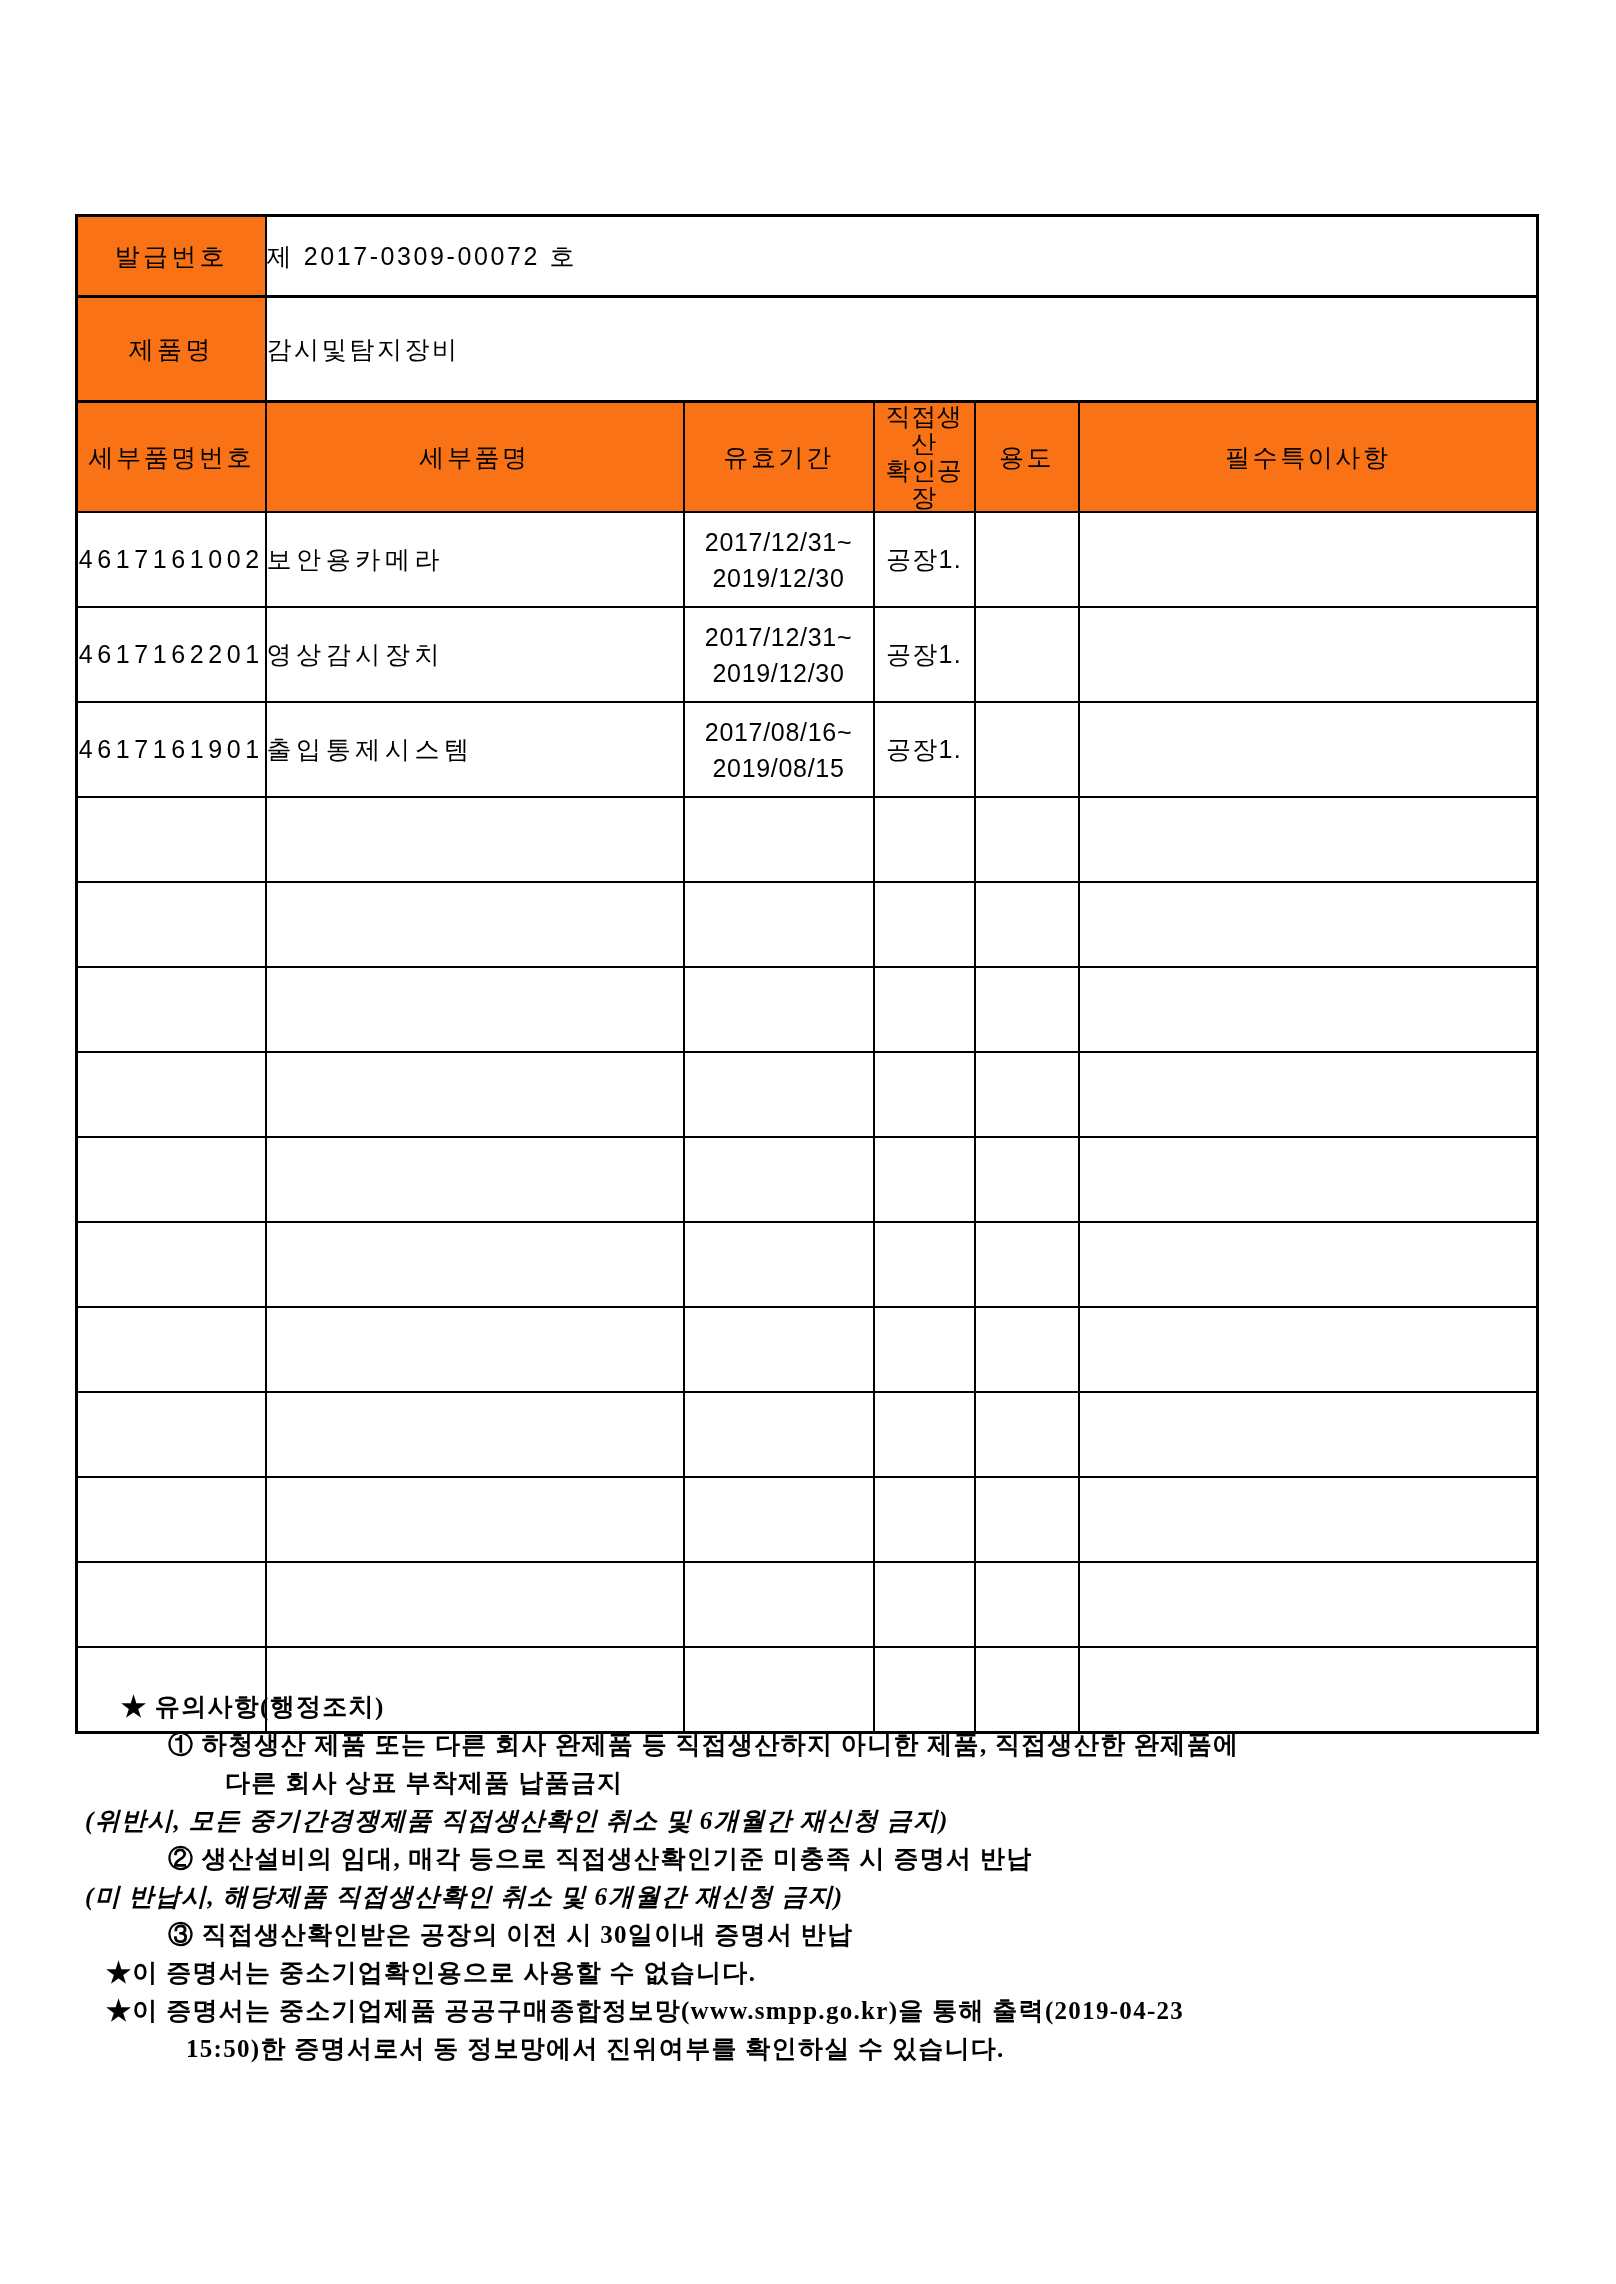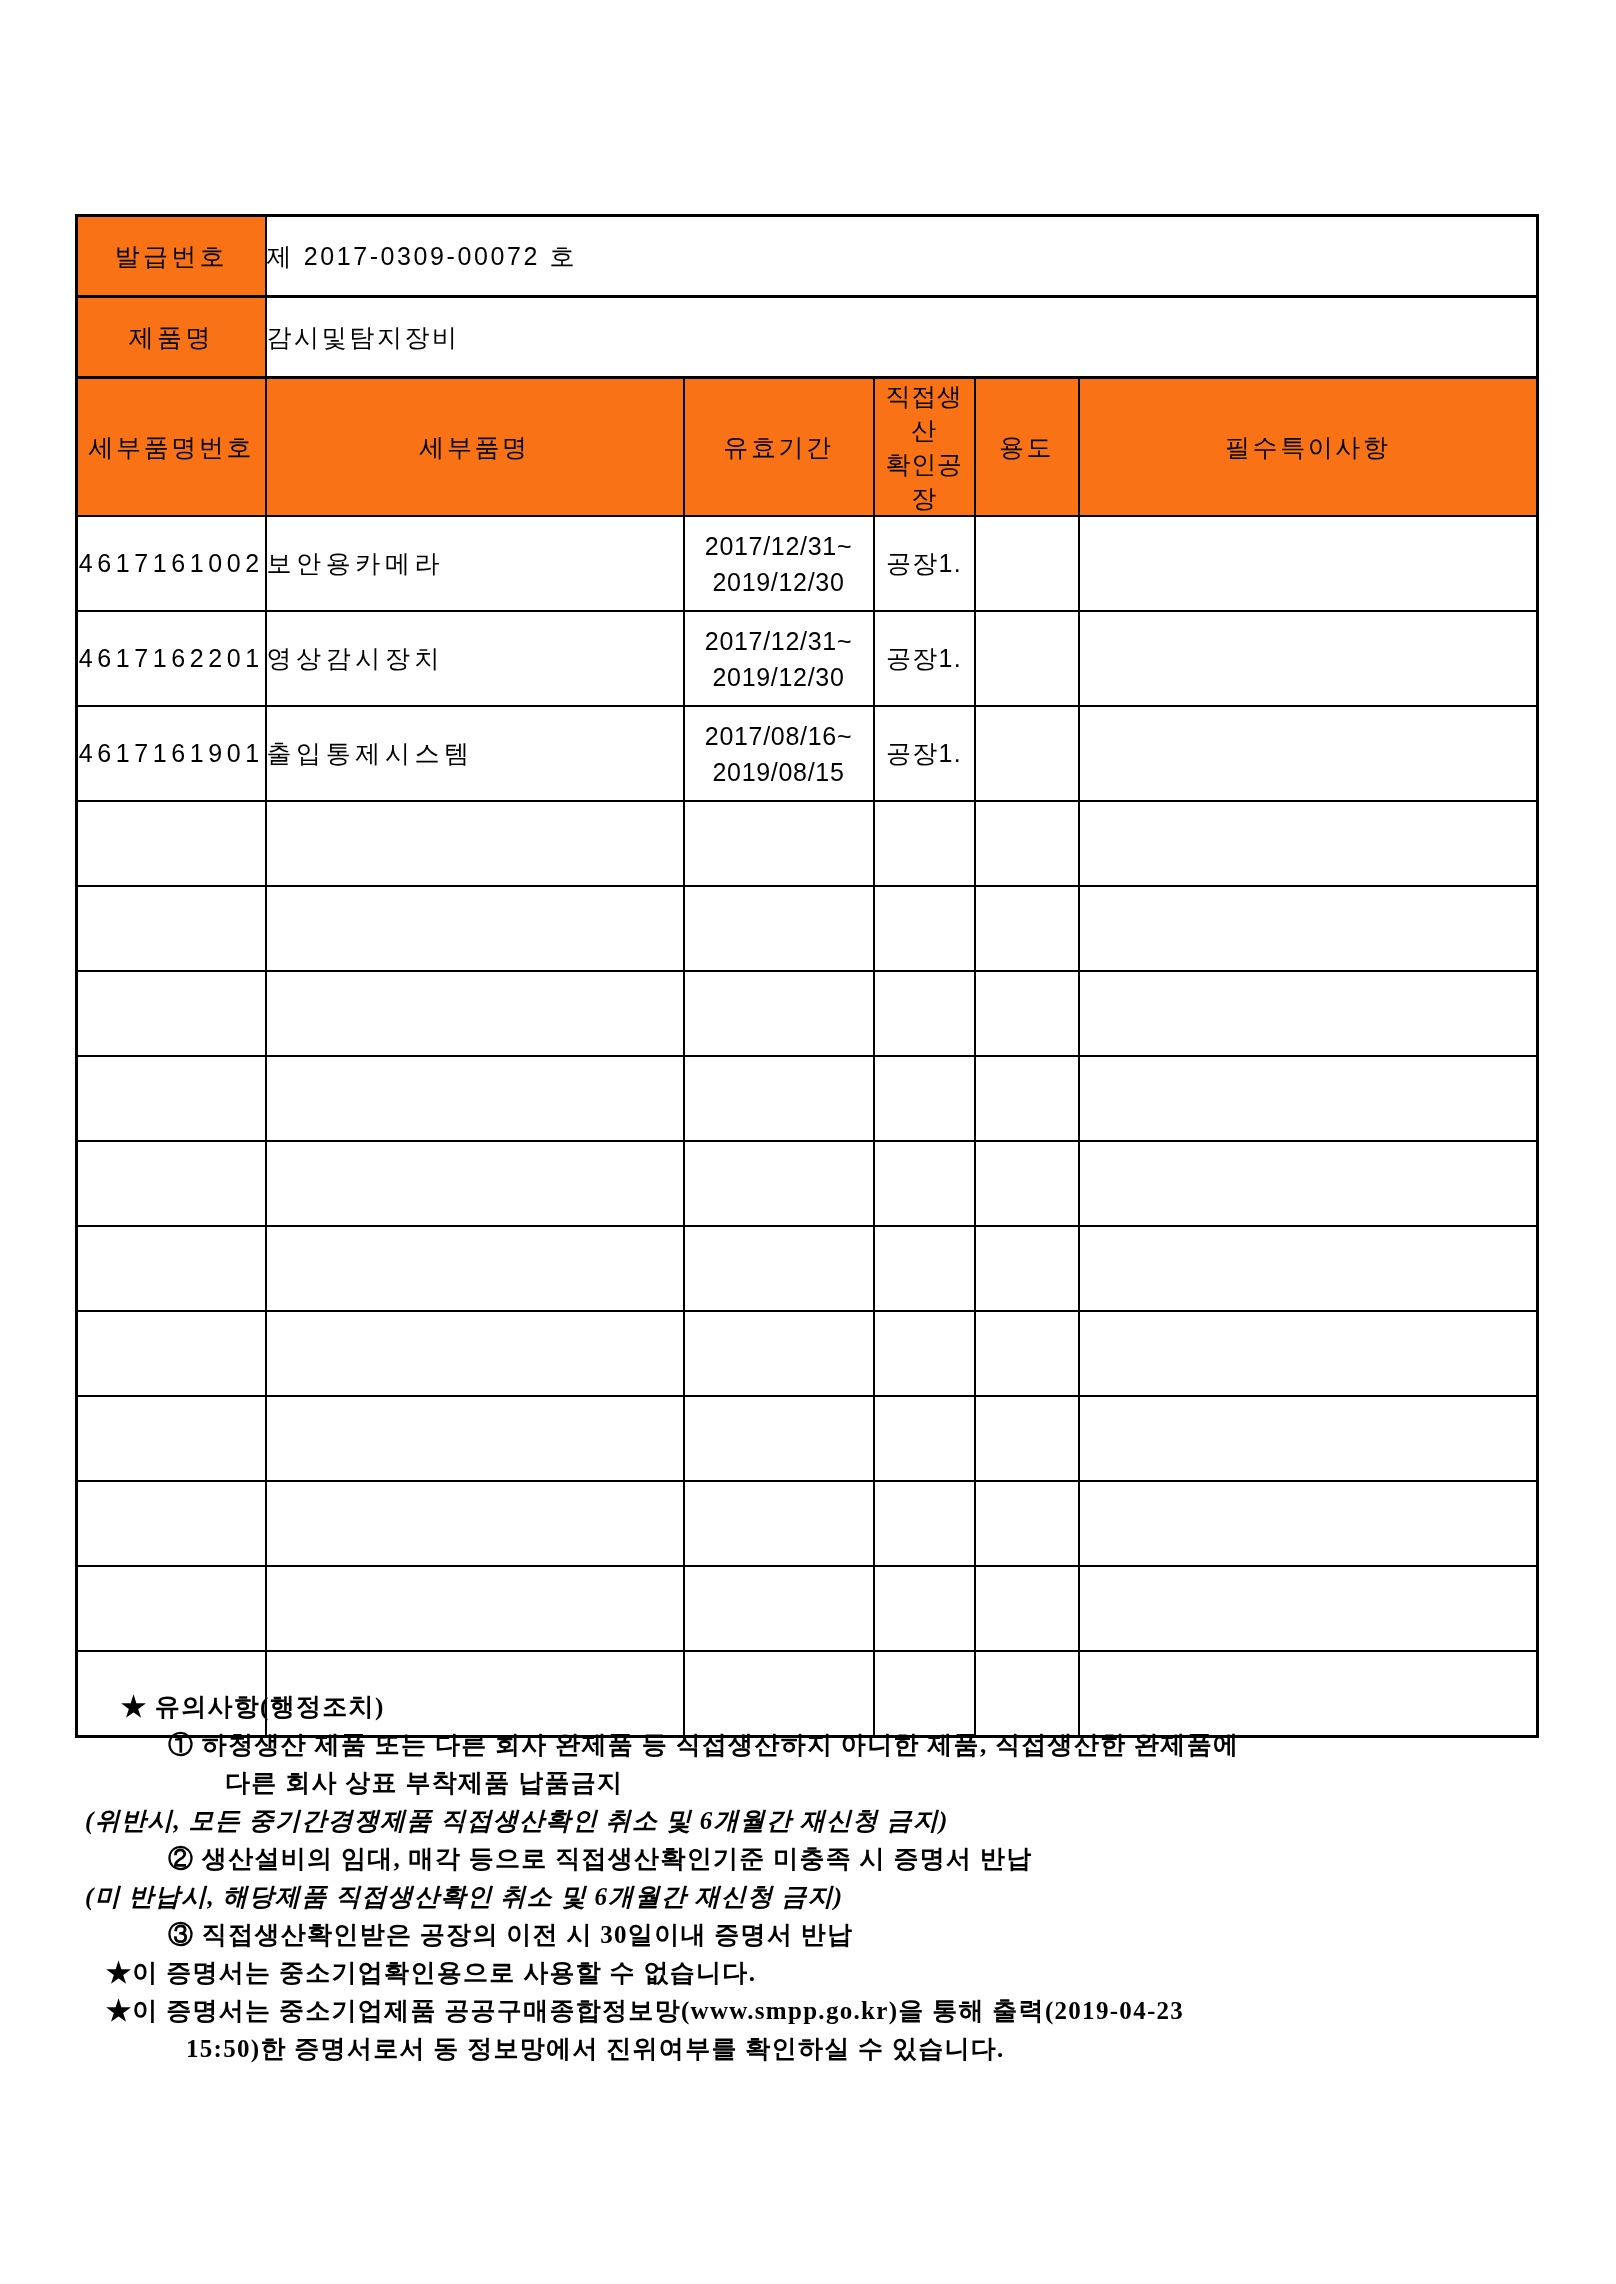--- a/index.html
+++ b/index.html
@@ -5,31 +5,31 @@
   html,body{margin:0;padding:0;background:#ffffff;}
   .page{position:relative;width:1616px;height:2284px;background:#ffffff;overflow:hidden;
         font-family:"Liberation Sans",sans-serif;color:#000;}
   
   table.cert{position:absolute;left:75px;top:214px;width:1461px;
              border-collapse:collapse;table-layout:fixed;
              border:3.3px solid #000;}
   table.cert td,table.cert th{border:2px solid #000;padding:0;vertical-align:middle;
              font-size:25px;font-weight:normal;overflow:hidden;}
   tr.r-issue{height:81px;}
-  tr.r-product{height:81px;padding-left:32px;}
+  tr.r-product{height:105px;padding-left:32px;}
   tr.r-head{height:66px;}
   tr.r-data{height:95px;}
   tr.r-empty{height:85px;}
   tr.r-issue>td,tr.r-product>td{border-bottom-width:3.3px;}
   tr.r-head>th{border-bottom-width:2.6px;}
   .purple{background:#f97316;}
   .lbl{text-align:center;letter-spacing:3.3px;}
   .val{text-align:left;padding-left:15.6px;letter-spacing:2.6px;}
   th.hdr{text-align:center;letter-spacing:2.6px;}
-  th.hdr-small{font-size:21.5px;line-height:34px;letter-spacing:0.7px;white-space:pre-line;}
+  th.hdr-small{font-size:21.5px;line-height:27px;letter-spacing:0.7px;white-space:pre-line;}
   td.code{text-align:center;letter-spacing:4.6px;}
   td.pname{text-align:left;padding-left:14.3px;letter-spacing:4.6px;}
   td.period{text-align:center;letter-spacing:0.7px;line-height:36px;}
   td.factory{text-align:center;letter-spacing:1.3px;}
   
   .notes{position:absolute;left:0;top:1688px;width:1616px;
          font-family:"Liberation Serif",serif;font-weight:bold;
          font-size:25px;line-height:38px;letter-spacing:1.3px;white-space:nowrap;}
   .notes .ln{height:38px;}
   .ml-star{margin-left:106px;}

